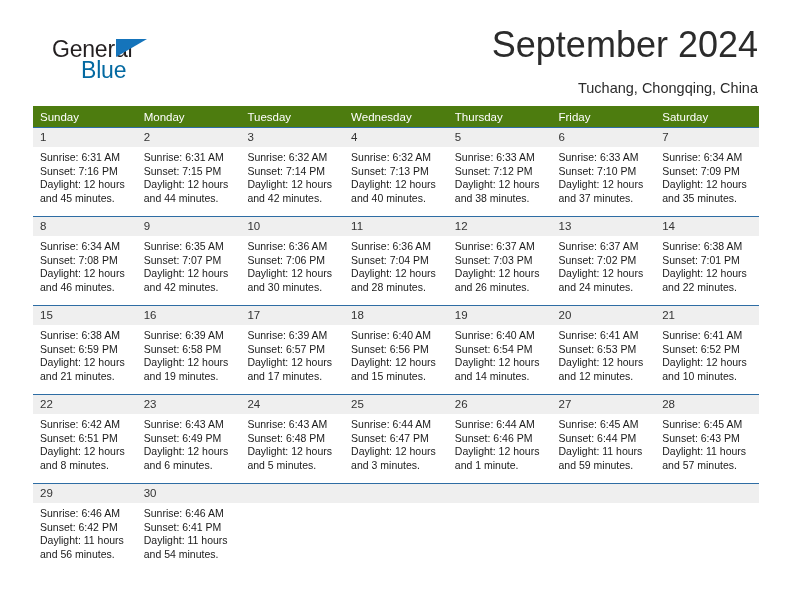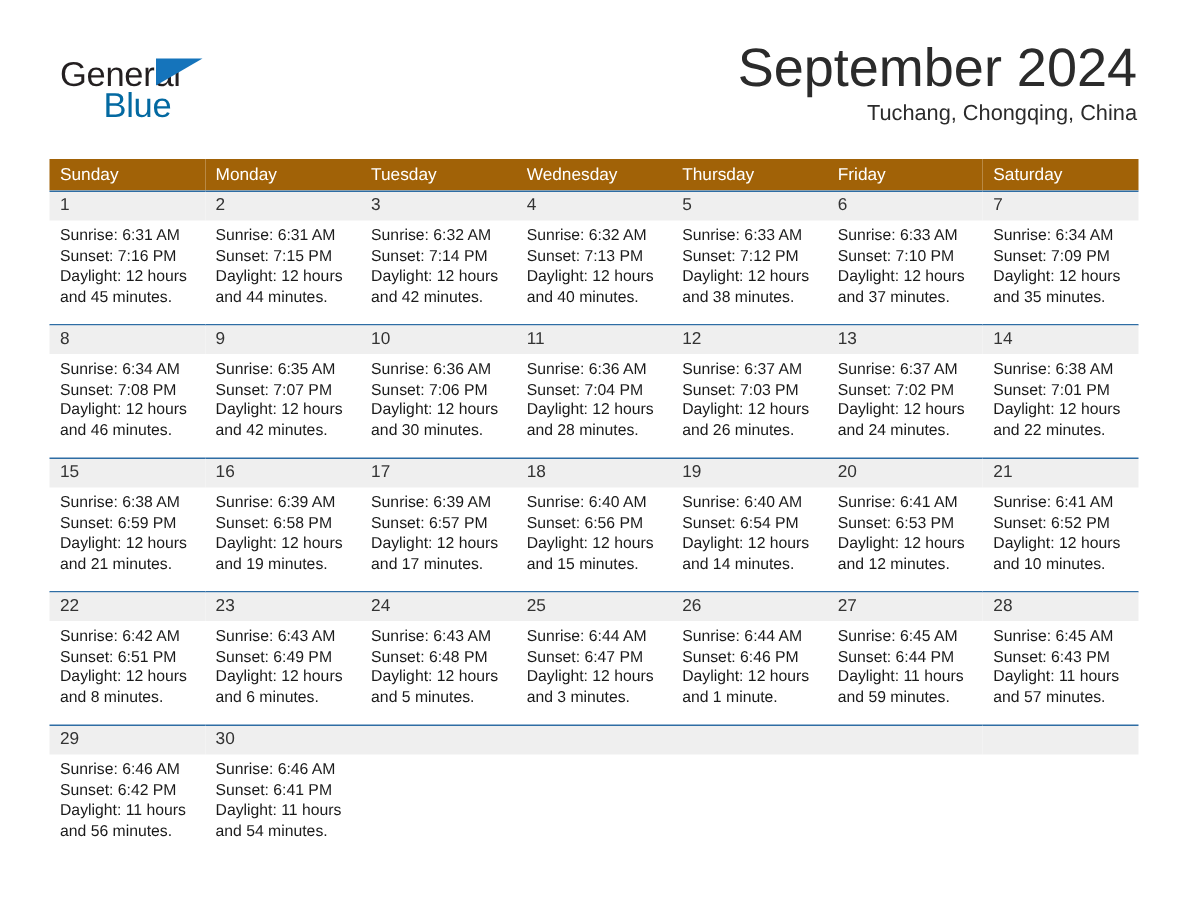--- a/index.html
+++ b/index.html
@@ -18,21 +18,21 @@
     position: relative;
     width: 792px;
     height: 612px;
     box-sizing: border-box;
   }
 
   
   .header {
     position: absolute;
     top: 28px;
-    left: 40px;
+    left: 52px;
     right: 34px;
     height: 66px;
   }
   .brand {
     position: absolute;
     left: 0;
     top: 8px;
     width: 180px;
     height: 52px;
   }
@@ -74,35 +74,35 @@
     font-size: 36px;
     color: #2b2b2b;
     line-height: 34px;
     white-space: nowrap;
     font-weight: normal;
   }
   .cal-subtitle {
     font-size: 14.5px;
     color: #2b2b2b;
     line-height: 22px;
-    margin-top: 3px;
+    margin-top: 15px;
     white-space: nowrap;
   }
 
   
   .calendar {
     position: absolute;
     left: 33px;
     top: 106px;
     width: 726px;
     border-collapse: collapse;
     table-layout: fixed;
   }
   .calendar th {
-    background: #a16207;
+    background: #4d7c0f;
     color: #ffffff;
     font-size: 11.5px;
     font-weight: normal;
     text-align: left;
     padding: 4px 0 4px 7px;
     height: 13px;
     border: none;
   }
   .calendar td {
     vertical-align: top;

